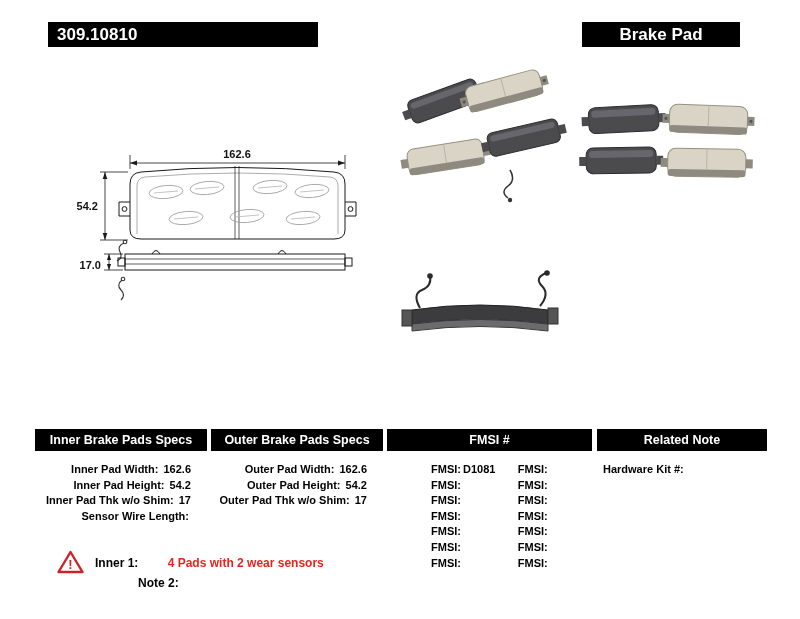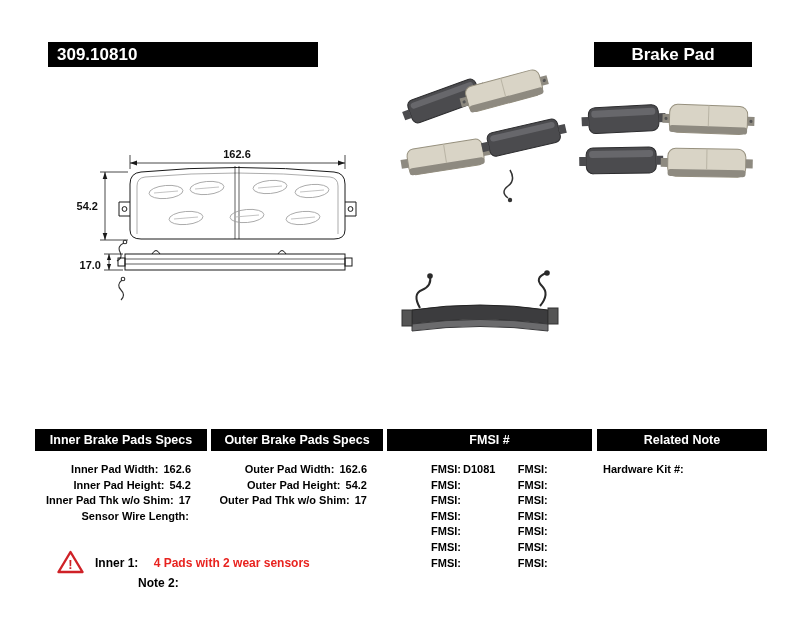--- a/index.html
+++ b/index.html
@@ -1,23 +1,23 @@
 <!DOCTYPE html>
 <html style="--bar_bg: #000000; --note_red: #e8231f; --warning_red: #cf2127;"><head>
 <meta charset="utf-8">
 <style>
   * { margin:0; padding:0; box-sizing:border-box; }
   html,body { width:800px; height:619px; background:#ffffff; font-family:"Liberation Sans", sans-serif; }
   .page { position:relative; width:800px; height:619px; background:#ffffff; overflow:hidden; }
 
   
   .hdr-bar { position:absolute; top:22px; height:25px; background:var(--bar_bg,#000);
-             color:#fff; display:flex; align-items:center; font-weight:bold; font-size:17px;margin-top:20px; }
+             color:#fff; display:flex; align-items:center; font-weight:bold; font-size:17px; }
   .hdr-left { left:48px; width:270px; padding-left:9px; justify-content:flex-start; }
-  .hdr-right { left:594px; width:158px; justify-content:center; }
+  .hdr-right { left:582px; width:158px; justify-content:center; }
 
   
   .artwork { position:absolute; left:40px; top:58px; }
 
   
   .col { position:absolute; top:429px; }
   .col-inner { left:35px;  width:172px; }
   .col-outer { left:211px; width:172px; }
   .col-fmsi  { left:387px; width:205px; }
   .col-related { left:597px; width:170px; }
@@ -30,21 +30,21 @@
   .val { margin-left:2px; }
   .fmsi-cols { display:flex;margin-left:38px; }
   .fmsi-sub { width:104px; }
   .fmsi-sub + .fmsi-sub { width:96px; }
 
   
   .warn { position:absolute; left:57px; top:550px; }
   .note-line { position:absolute; left:95px; font-size:12px; font-weight:bold; color:#000; white-space:nowrap; }
   .note1 { top:556px; }
   .note2 { top:576px;padding-left:43px; }
-  .note-red { color:var(--note_red,#e8231f); margin-left:12px; }
+  .note-red { color:var(--note_red,#e8231f); margin-left:26px; }
 </style>
 </head>
 <body>
 
 <div class="page">
 
   <div class="hdr-bar hdr-left">
     <span>309.10810</span>
   </div>
   <div class="hdr-bar hdr-right">

